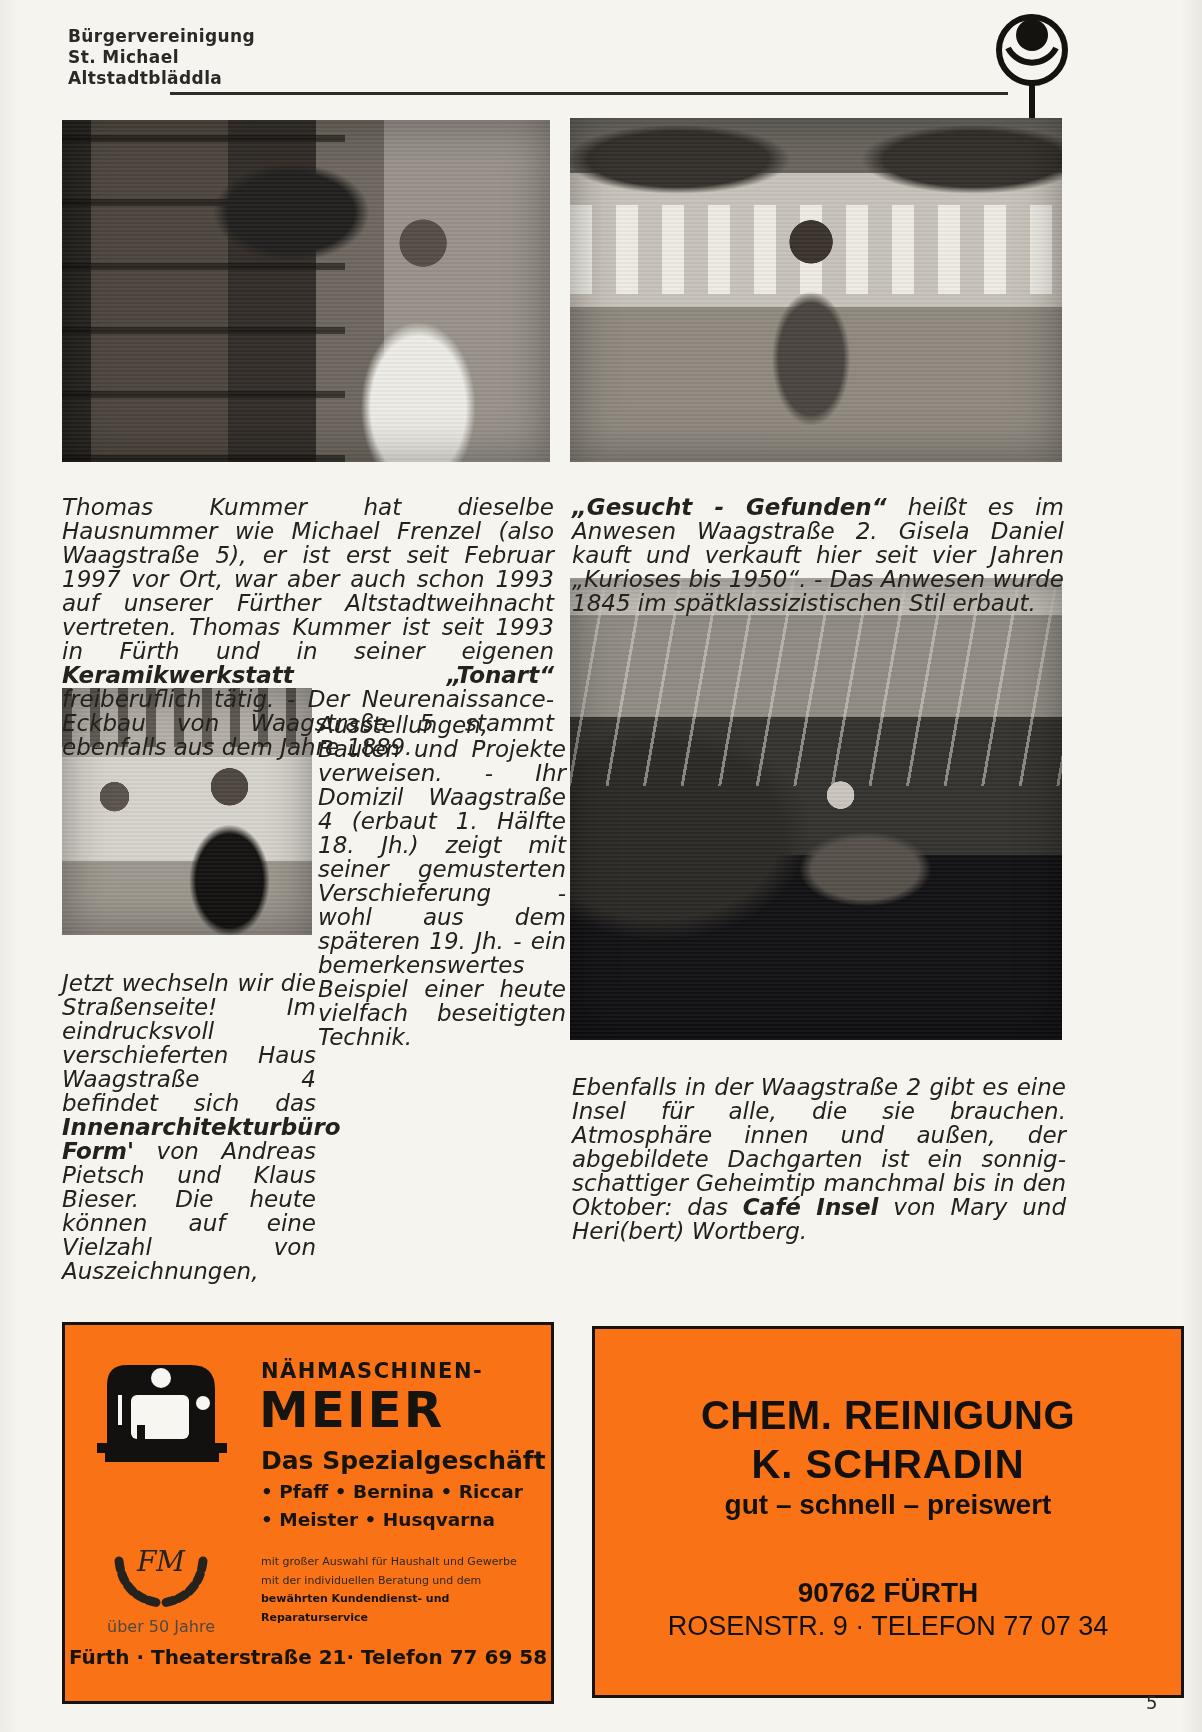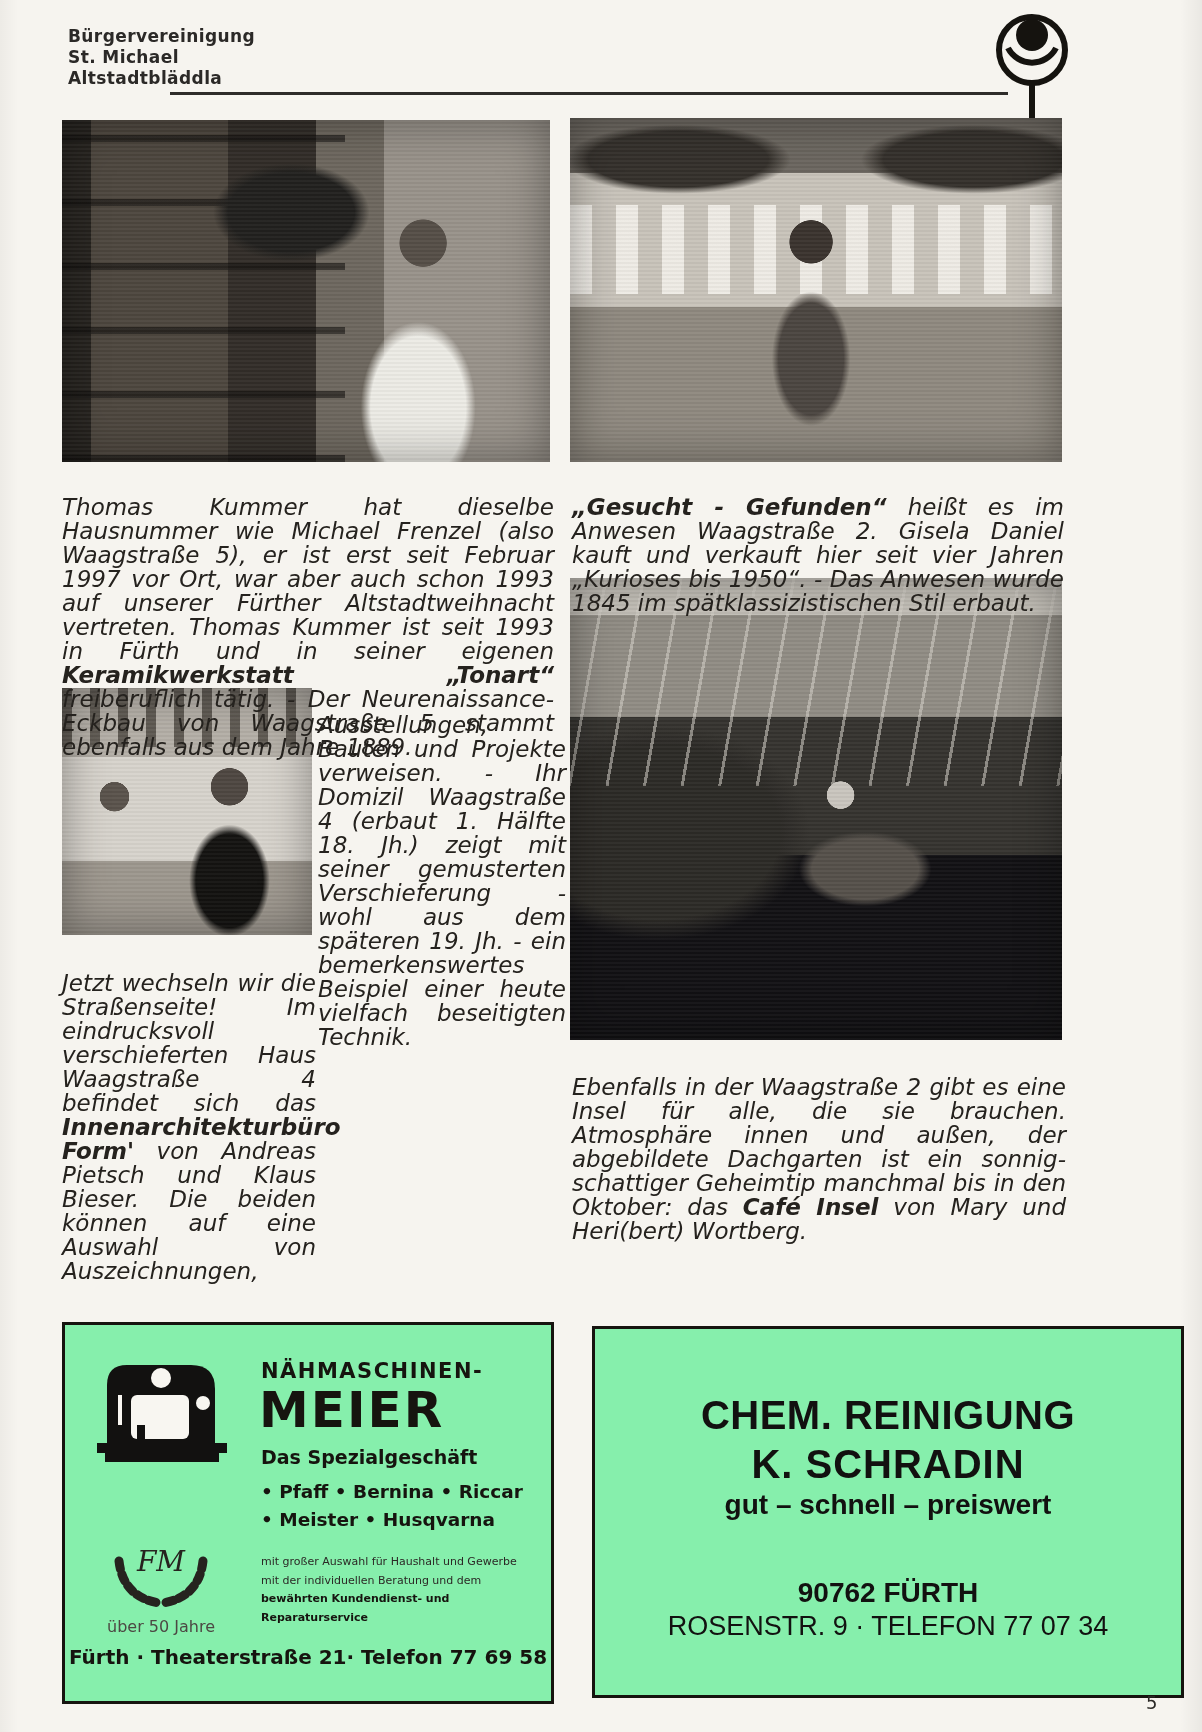--- a/index.html
+++ b/index.html
@@ -68,28 +68,28 @@
   .cap{position:absolute;font-style:italic;font-size:23px;line-height:24px;
     text-align:justify;color:#25221e;}
   .cap b{font-weight:bold;}
   #cap-kummer{left:62px;top:472px;width:492px;}
   #cap-gesucht{left:572px;top:472px;width:492px;}
   #cap-ausstellungen{left:318px;top:690px;width:248px;}
   #cap-strassenseite{left:62px;top:948px;width:254px;}
   #cap-insel{left:572px;top:1052px;width:494px;}
 
   
-  .adbox{position:absolute;border:3px solid #16140f;background:#86efac;}
+  .adbox{position:absolute;border:3px solid #16140f;background:#f97316;}
   #ad-meier{left:62px;top:1322px;width:486px;height:376px;}
   #ad-schradin{left:592px;top:1326px;width:546px;height:366px;padding-left:40px;}
 
   .sew-icon{left:26px;top:26px;width:142px;height:114px;}
   .meier-kicker{left:196px;top:34px;font-size:21px;font-weight:bold;letter-spacing:1.5px;color:#16140f;}
   .meier-name{left:194px;top:56px;font-size:50px;font-weight:bold;letter-spacing:2px;color:#16140f;}
-  .meier-sub{left:196px;top:121px;font-size:19px;font-weight:bold;color:#16140f;text-align:center;}
+  .meier-sub{left:196px;top:121px;font-size:25px;font-weight:bold;color:#16140f;text-align:center;}
   .meier-brands{left:196px;top:153px;font-size:18.5px;font-weight:bold;line-height:28px;color:#16140f;}
   .wreath-badge{left:26px;top:210px;width:140px;text-align:center;}
   .wreath-badge svg{display:block;margin:0 auto;}
   .badge-caption{font-size:16px;color:#4c4843;margin-top:2px;}
   .meier-body{left:196px;top:228px;width:276px;font-size:11px;line-height:18.5px;color:#2b2825;}
   .meier-body b{color:#16140f;}
   .meier-footer{left:0;right:0;top:320px;text-align:center;font-size:20px;font-weight:bold;color:#16140f;}
 
   .schradin-inner{position:absolute;inset:0;text-align:center;
     font-family:"Liberation Sans", sans-serif;color:#121110;}
@@ -123,21 +123,21 @@
 <div class="photo" id="photo-shop"></div>
 <div class="photo" id="photo-office"></div>
 <div class="photo" id="photo-garden"></div>
 
 <p class="cap" id="cap-kummer"><span>Thomas Kummer hat dieselbe Hausnummer wie Michael Frenzel (also Waagstraße 5), er ist erst seit Februar 1997 vor Ort, war aber auch schon 1993 auf unserer Fürther Altstadtweihnacht vertreten. Thomas Kummer ist seit 1993 in Fürth und in seiner eigenen </span><b>Keramikwerkstatt „Tonart“</b><span> freiberuflich tätig. - Der Neurenaissance-Eckbau von Waagstraße 5 stammt ebenfalls aus dem Jahre 1889.</span></p>
 
 <p class="cap" id="cap-gesucht"><b>„Gesucht - Gefunden“</b><span> heißt es im Anwesen Waagstraße 2. Gisela Daniel kauft und verkauft hier seit vier Jahren „Kurioses bis 1950“. - Das Anwesen wurde 1845 im spätklassizistischen Stil erbaut.</span></p>
 
 <p class="cap" id="cap-ausstellungen"><span>Ausstellungen, Bauten und Projekte verweisen. - Ihr Domizil Waagstraße 4 (erbaut 1. Hälfte 18. Jh.) zeigt mit seiner gemusterten Verschieferung - wohl aus dem späteren 19. Jh. - ein bemerkenswertes Beispiel einer heute vielfach beseitigten Technik.</span></p>
 
-<p class="cap" id="cap-strassenseite"><span>Jetzt wechseln wir die Straßenseite! Im eindrucksvoll verschieferten Haus Waagstraße 4 befindet sich das </span><b>Innenarchitekturbüro Form'</b><span> von Andreas Pietsch und Klaus Bieser. Die beiden können auf eine Auswahl von Auszeichnungen,</span></p>
+<p class="cap" id="cap-strassenseite"><span>Jetzt wechseln wir die Straßenseite! Im eindrucksvoll verschieferten Haus Waagstraße 4 befindet sich das </span><b>Innenarchitekturbüro Form'</b><span> von Andreas Pietsch und Klaus Bieser. Die heute können auf eine Vielzahl von Auszeichnungen,</span></p>
 
 <p class="cap" id="cap-insel"><span>Ebenfalls in der Waagstraße 2 gibt es eine Insel für alle, die sie brauchen. Atmosphäre innen und außen, der abgebildete Dachgarten ist ein sonnig-schattiger Geheimtip manchmal bis in den Oktober: das </span><b>Café Insel</b><span> von Mary und Heri(bert) Wortberg.</span></p>
 
 <div class="adbox" id="ad-meier">
   <div class="abs sew-icon">
     <svg width="142" height="114" viewBox="0 0 142 114">
       <path d="M16 94 L16 34 Q16 14 36 14 L100 14 Q124 14 124 38 L124 94 Z" fill="#121110"></path>
       <rect x="40" y="44" width="58" height="44" rx="6" fill="#f8f6f1"></rect>
       <circle cx="70" cy="27" r="10" fill="#f8f6f1"></circle>
       <circle cx="112" cy="52" r="7" fill="#f8f6f1"></circle>

